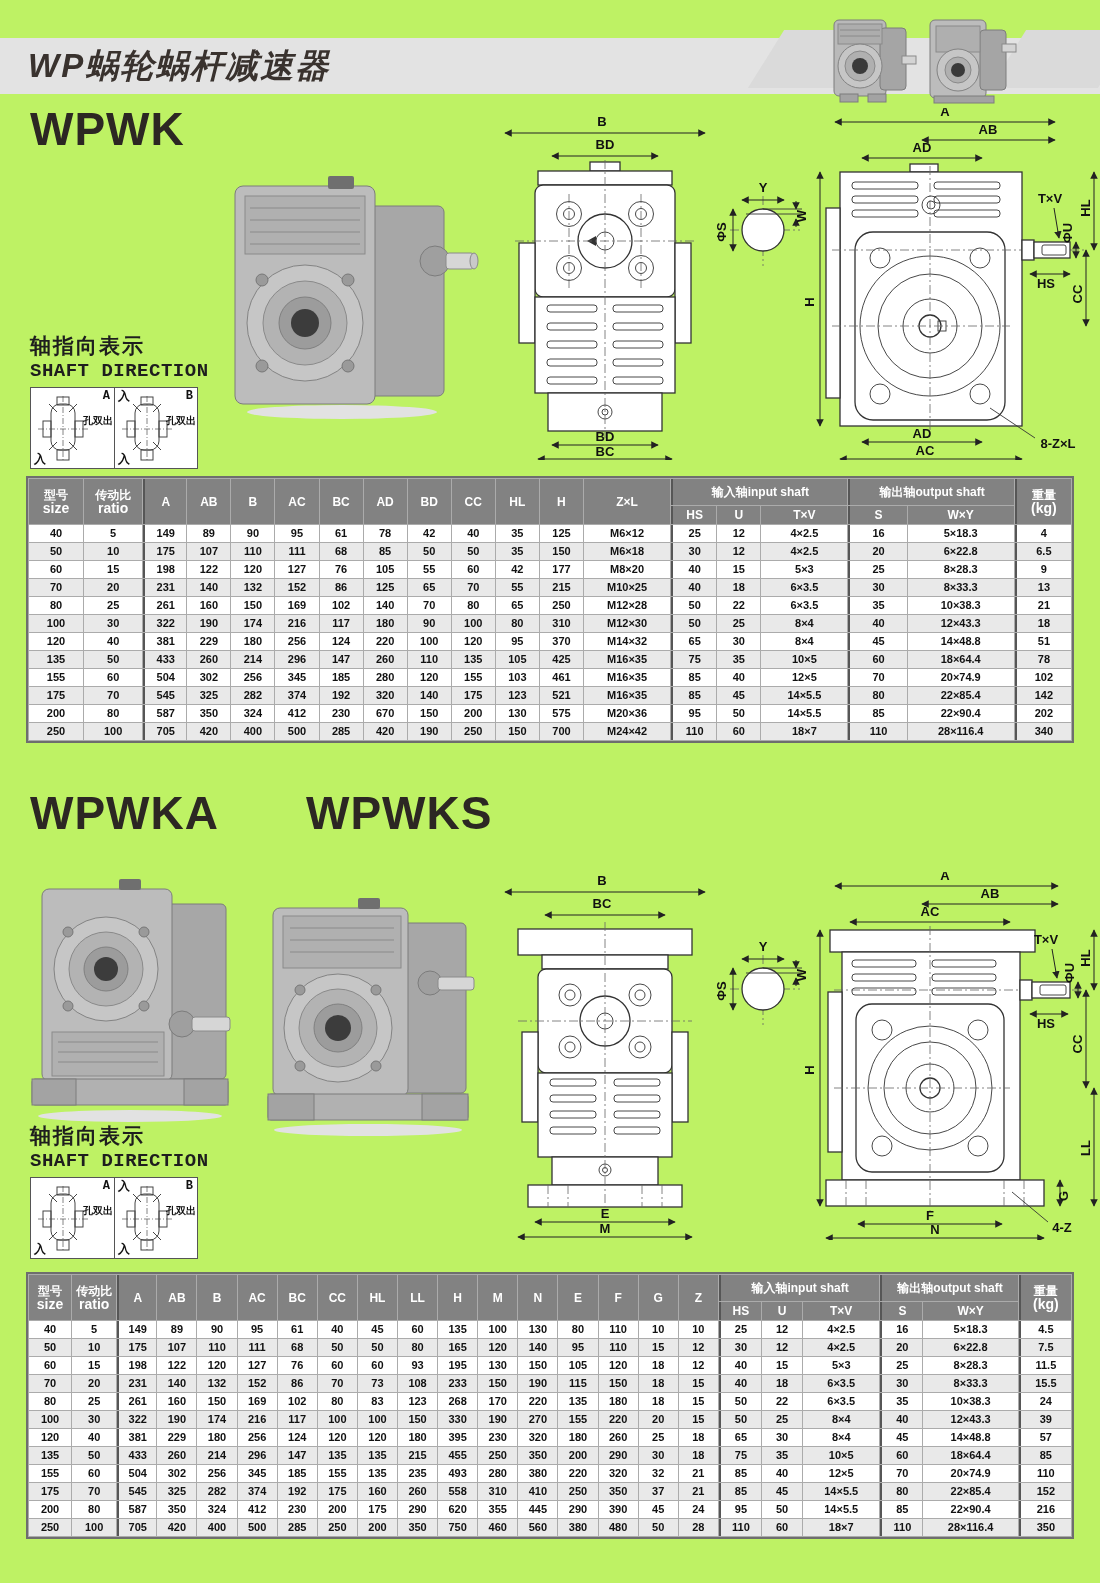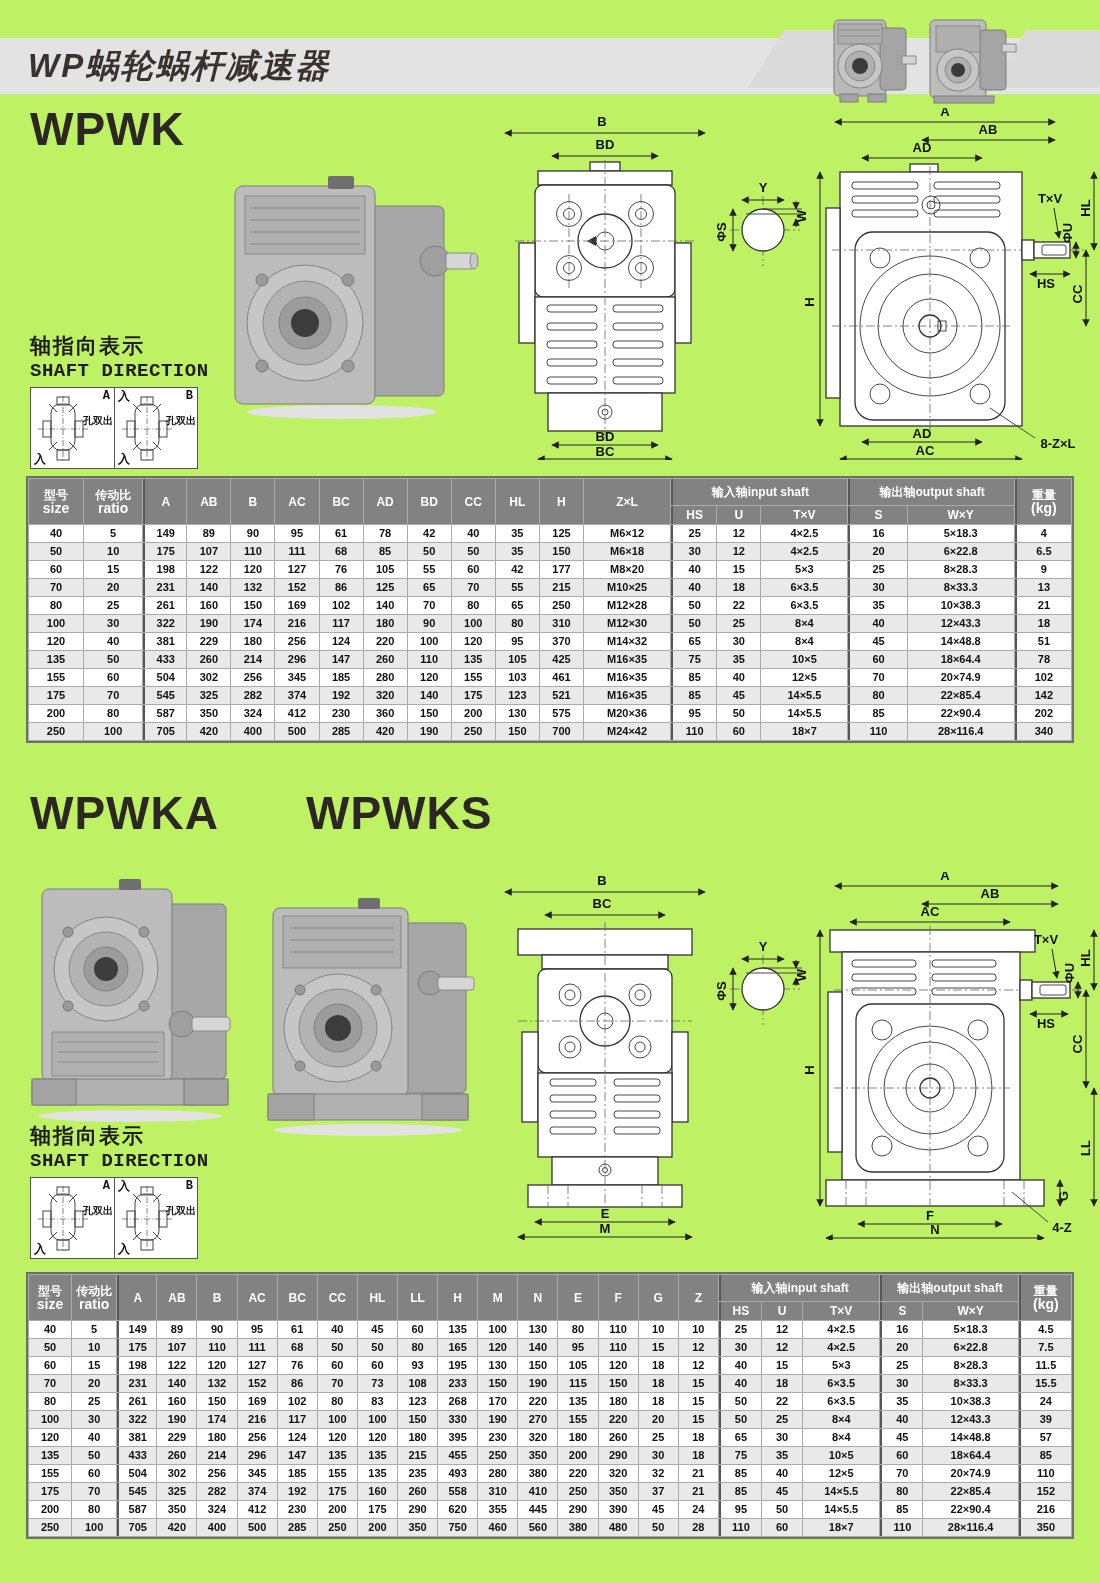--- a/index.html
+++ b/index.html
@@ -556,21 +556,21 @@
             <td class="sl">142</td>
           </tr>
           <tr>
             <td>200</td>
             <td>80</td>
             <td class="sl">587</td>
             <td>350</td>
             <td>324</td>
             <td>412</td>
             <td>230</td>
-            <td>360</td>
+            <td>670</td>
             <td>150</td>
             <td>200</td>
             <td>130</td>
             <td>575</td>
             <td>M20×36</td>
             <td class="sl">95</td>
             <td>50</td>
             <td>14×5.5</td>
             <td class="sl">85</td>
             <td>22×90.4</td>

